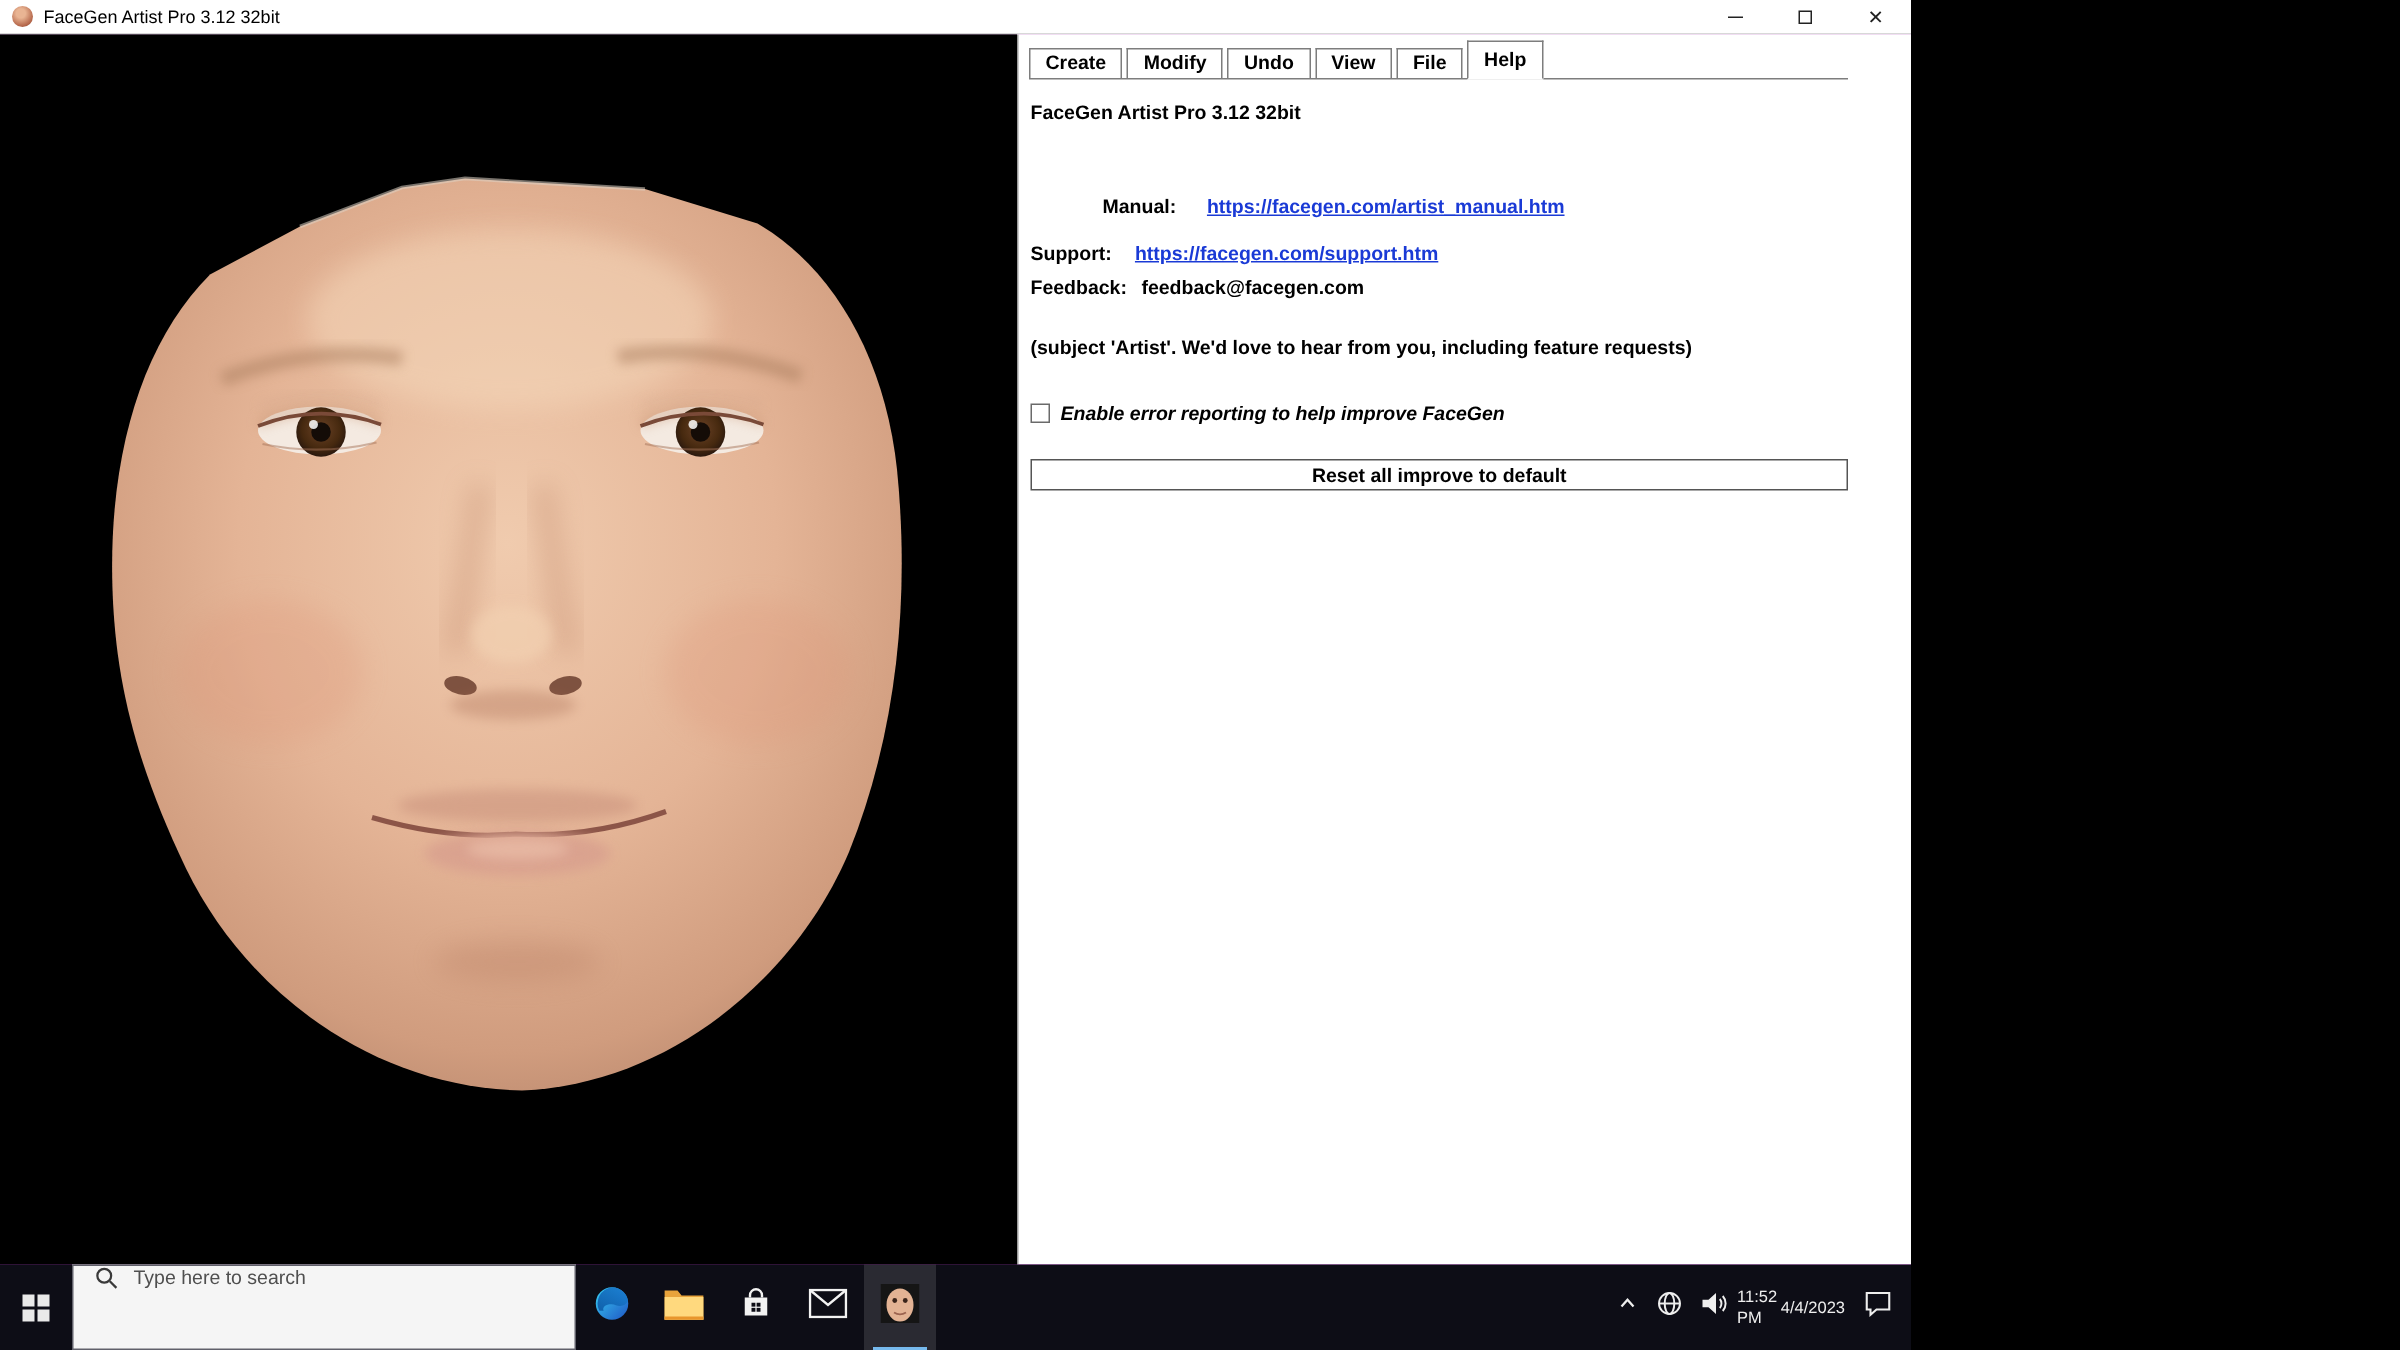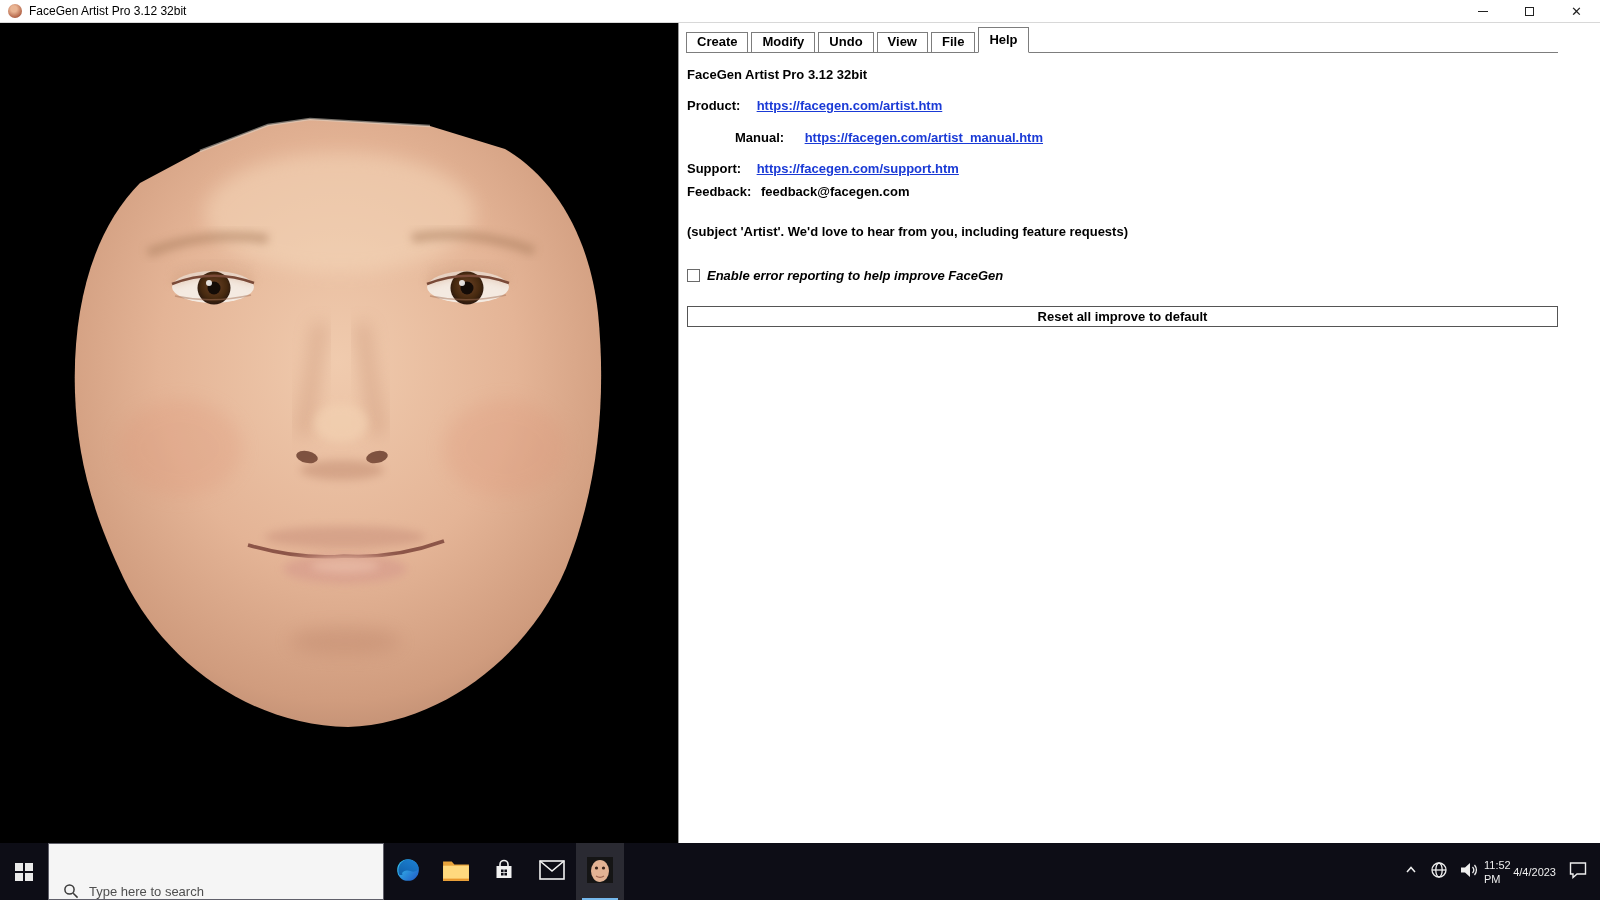--- a/index.html
+++ b/index.html
@@ -1,18 +1,18 @@
 <!DOCTYPE html>
 <html><head>
 <meta charset="utf-8">
 <style>
   * { margin:0; padding:0; box-sizing:border-box; }
   html,body { width:1600px; height:900px; background:#000; }
   .screen {
-    position:relative; width:1600px; height:900px; overflow:hidden;
+    position:relative; width:1274px; height:900px; overflow:hidden;
     font-family:"Liberation Sans", sans-serif; background:#d946ef;
   }
 
   
   .titlebar {
     position:absolute; top:0; left:0; right:0; height:23px;
     background:#ffffff; display:flex; align-items:center;
     border-bottom:1px solid #d8d8d8;
   }
   .app-icon {
@@ -80,21 +80,21 @@
   
   .taskbar {
     position:absolute; left:0; right:0; bottom:0; height:57px;
     background:#0d0d16; display:flex; align-items:stretch; color:#eee;
   }
   .tb-btn { width:48px; display:flex; align-items:center; justify-content:center; flex:none; cursor:pointer; }
   .win-grid { display:grid; grid-template-columns:8px 8px; grid-template-rows:8px 8px; gap:2px; }
   .win-grid span { background:#e9e9e9; display:block; }
   .searchbox {
     width:336px; flex:none; background:#f5f5f5; border:1px solid #60606a;
-    display:flex; align-items:flex-end; cursor:text;
+    display:flex; align-items:flex-start; cursor:text;
   }
   .searchbox .mag { margin:0 10px 0 14px; display:flex; }
   .searchbox input {
     border:none; outline:none; background:transparent; flex:1;
     font-family:inherit; font-size:13px; color:#333;
   }
   .searchbox input::placeholder { color:#4f4f4f; opacity:1; }
   .tb-app { position:relative; }
   .tb-app.active {
     background:rgba(255,255,255,0.12);
@@ -223,24 +223,20 @@
         <div class="tab">Modify</div>
         <div class="tab">Undo</div>
         <div class="tab">View</div>
         <div class="tab">File</div>
         <div class="tab active">Help</div>
       </div>
 
       <div class="content">
         <div class="row r-title">FaceGen Artist Pro 3.12 32bit</div>
 
-        <div class="row r-product">
-          <span class="lbl">Product:</span>
-          <a class="lnk">https://facegen.com/artist.htm</a>
-        </div>
 
         <div class="row r-manual">
           <span class="lbl">Manual:</span>
           <a class="lnk">https://facegen.com/artist_manual.htm</a>
         </div>
 
         <div class="row r-support">
           <span class="lbl">Support:</span>
           <a class="lnk">https://facegen.com/support.htm</a>
         </div>

